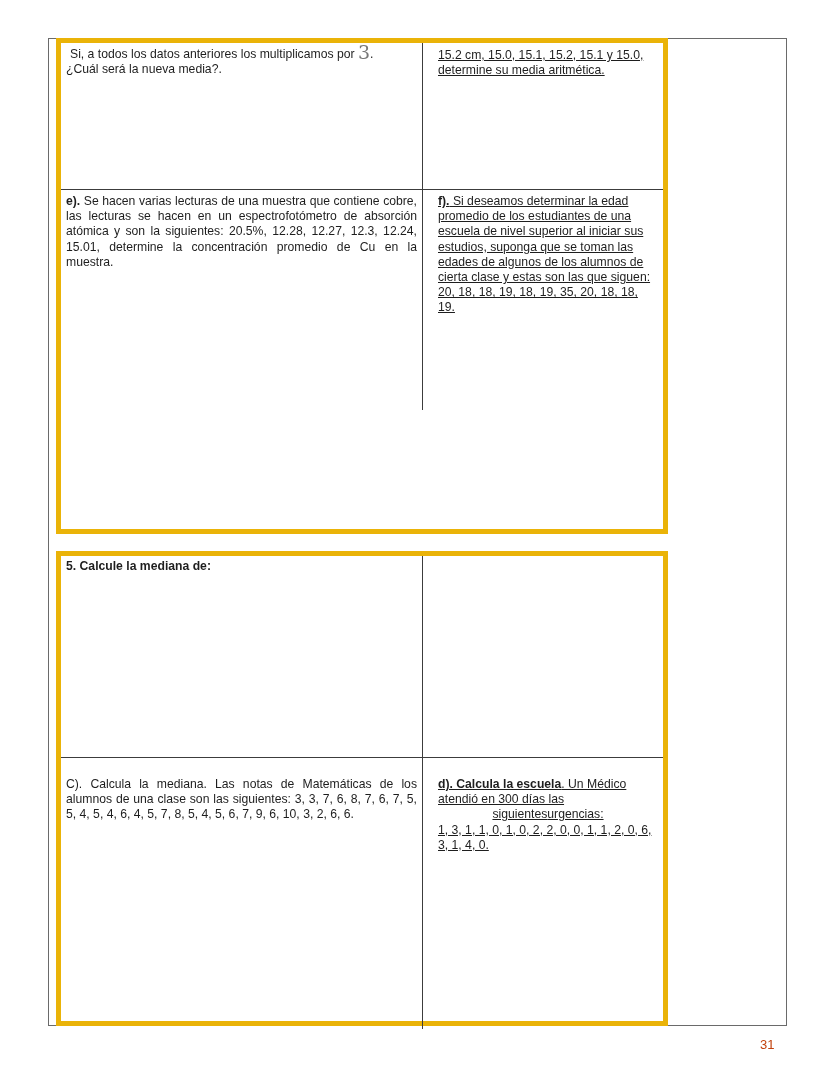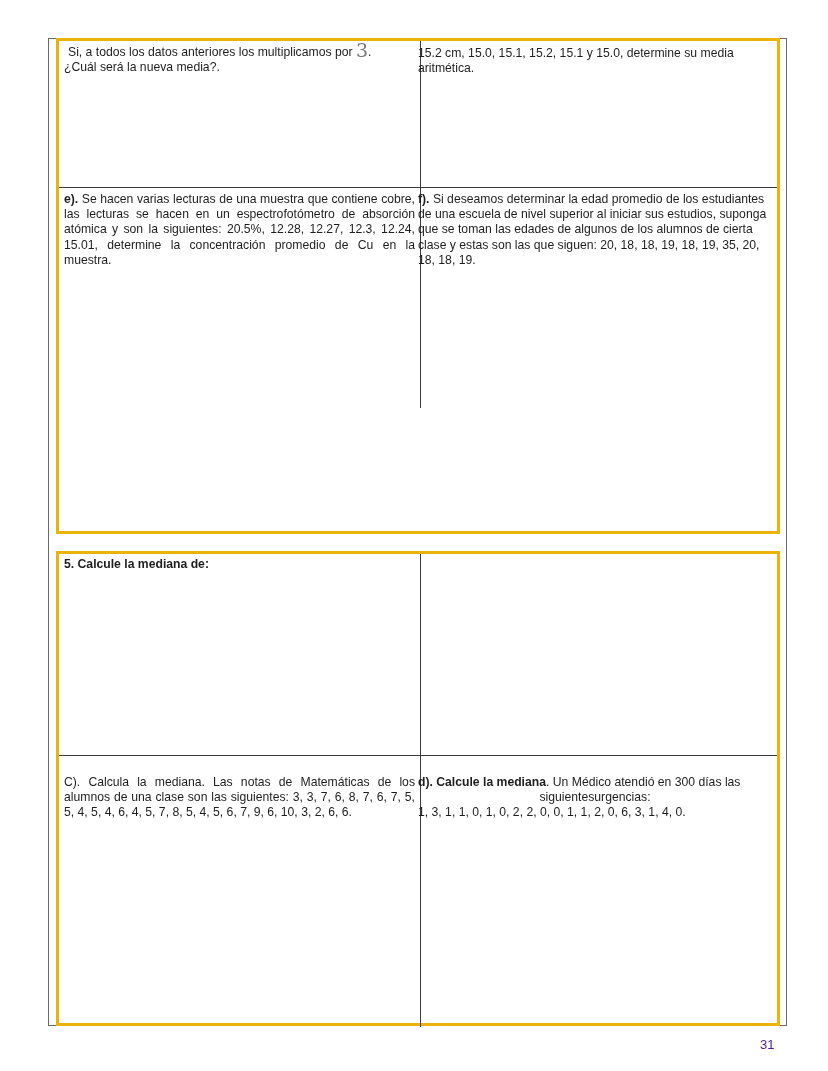--- a/index.html
+++ b/index.html
@@ -8,38 +8,38 @@
       font-family: "Liberation Sans", sans-serif; color: #1e1e1e;
       font-size: 12.2px; line-height: 15.2px;
     }
     .outer-frame {
       position: absolute; left: 48px; top: 38px; width: 739px; height: 988px;
       border-left: 1px solid #6a6a6a; border-right: 1px solid #6a6a6a;
       border-top: 1px solid #6a6a6a; border-bottom: 1px solid #6a6a6a;
       box-sizing: border-box;
     }
     .tbl {
-      position: absolute; left: 56px; width: 724px;
-      border: 3px solid #eab308; box-sizing: border-box;
+      position: absolute; left: 56px; width: 612px;
+      border: 5px solid #eab308; box-sizing: border-box;
     }
     .row { position: absolute; left: 0; width: 100%; box-sizing: border-box; }
     .cell {
       position: absolute; top: 0; bottom: 0; box-sizing: border-box;
       padding: 2px 5px 0 5px; overflow: hidden;
     }
     .cell.left { left: 0; width: 362px; border-right: 1px solid #3c3c3c; }
-    .cell.right { left: 354px; right: 0; }
+    .cell.right { left: 372px; right: 0; text-decoration: underline; }
     .cell.full { left: 0; right: 0; }
     .row + .row { border-top: 1px solid #3c3c3c; }
     .justify { text-align: justify; }
     b { font-weight: bold; }
     .big3 { font-family: "DejaVu Serif", serif; font-size: 19px; color: #777; vertical-align: -1px; }
     .condensed { letter-spacing: -0.35px; }
     .page-number {
-      position: absolute; left: 760px; top: 1037px; font-size: 13px; color: #4c1d95;
+      position: absolute; left: 760px; top: 1037px; font-size: 13px; color: #c2410c;
     }
   </style>
 </head>
 <body>
 
 <div class="outer-frame"></div>
 
 <div class="tbl" style="top:38px; height:496px;">
   <div class="row" style="top:0; height:146px;">
     <div class="cell left" style="padding-left:9px;">
@@ -70,21 +70,21 @@
       <div style="font-weight:bold;">5. Calcule la mediana de:</div>
     </div>
   </div>
 
   <div class="row" style="top:201px; height:272px;">
     <div class="cell left justify" style="padding-top:19px;">
       <span>C). Calcula la mediana. Las notas de Matemáticas de los alumnos de una clase son las siguientes: 3, 3, 7, 6, 8, 7, 6, 7, 5, 5, 4, 5, 4, 6, 4, 5, 7, 8, 5, 4, 5, 6, 7, 9, 6, 10, 3, 2, 6, 6.</span>
     </div>
     <div class="cell right" style="padding-top:19px;">
       <div>
-        <b>d). Calcule la mediana</b><span>. Un Médico atendió en 300 días las</span>
+        <b>d). Calcula la escuela</b><span>. Un Médico atendió en 300 días las</span>
       </div>
       <div style="display:flex; justify-content:center;">
         <span>siguientes</span>
         <span>urgencias:</span>
       </div>
       <div>1, 3, 1, 1, 0, 1, 0, 2, 2, 0, 0, 1, 1, 2, 0, 6, 3, 1, 4, 0.</div>
     </div>
   </div>
 </div>
 

